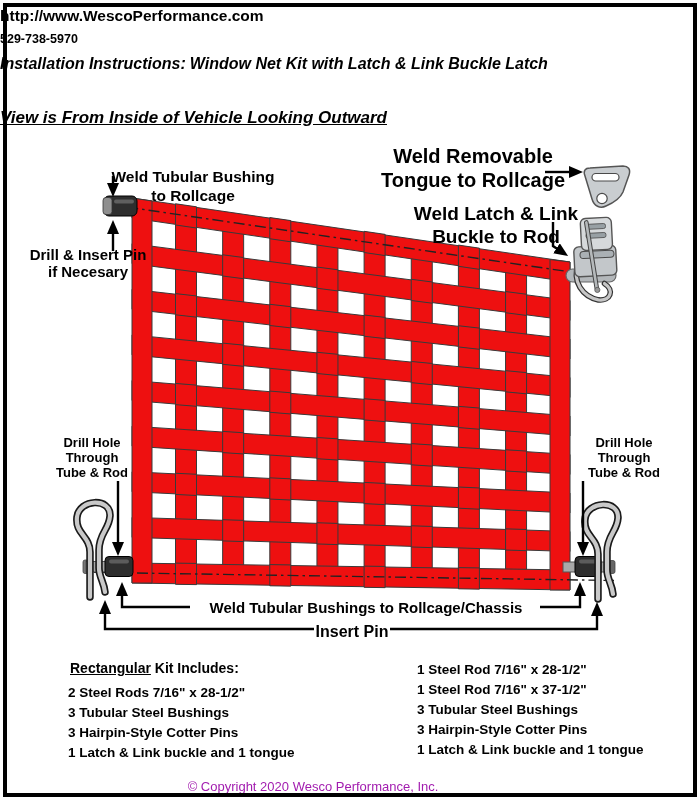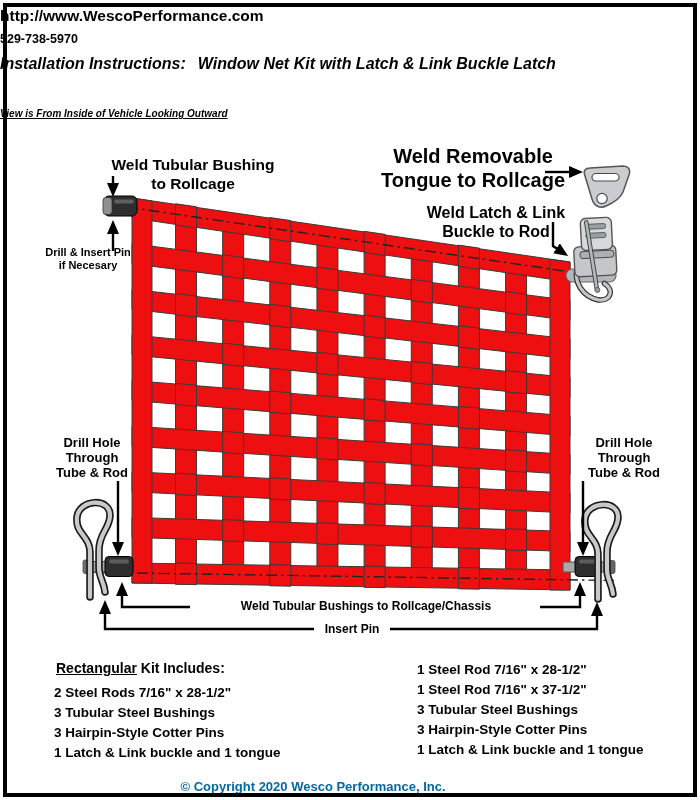--- a/index.html
+++ b/index.html
@@ -10,44 +10,44 @@
   .frame {
     position:absolute; left:3px; top:3px; right:3px; bottom:3px;
     border:4px solid #000; pointer-events:none; z-index:6;
   }
   svg.diagram { position:absolute; left:0; top:0; z-index:1; }
   .center-line { position:absolute; left:0; right:0; text-align:left; z-index:2; }
   .hdr-url   { top:7px;  font-size:15.5px; font-weight:bold; }
   .hdr-phone { top:32px; font-size:12.5px; font-weight:bold; }
   .hdr-title { top:55px; font-size:16px; font-weight:bold; font-style:italic; }
   .hdr-title .u { }
-  .hdr-title .rest { margin-left:12px; }
-  .view-note { top:108px; font-size:10px; font-weight:bold; font-style:italic; text-decoration:underline; }
+  .hdr-title .rest { margin-left:4px; }
+  .view-note { top:108px; font-size:17px; font-weight:bold; font-style:italic; text-decoration:underline; }
   .lbl {
     position:absolute; font-weight:bold; text-align:center; color:#000;
     white-space:pre-line; transform:translateX(-50%); line-height:1.2; z-index:2;
   }
-  .lbl-weld-bushing-top   { left:193px; top:156px; font-size:15.5px; }
-  .lbl-drill-insert-pin   { left:88px;  top:246px; font-size:11px; line-height:1.15; }
+  .lbl-weld-bushing-top   { left:193px; top:168px; font-size:15.5px; }
+  .lbl-drill-insert-pin   { left:88px;  top:246px; font-size:15px; line-height:1.15; }
   .lbl-weld-tongue        { left:473px; top:144px; font-size:20px; }
-  .lbl-weld-buckle        { left:496px; top:203px; font-size:16px; }
+  .lbl-weld-buckle        { left:496px; top:203px; font-size:19px; }
   .lbl-drill-hole-left    { left:92px;  top:435px; font-size:13px; line-height:1.16; }
   .lbl-drill-hole-right   { left:624px; top:435px; font-size:13px; line-height:1.16; }
-  .lbl-weld-bushings-bot  { left:366px; top:599px; font-size:12px; white-space:nowrap; }
-  .lbl-insert-pin         { left:352px; top:622px; font-size:12px; white-space:nowrap; }
+  .lbl-weld-bushings-bot  { left:366px; top:599px; font-size:15px; white-space:nowrap; }
+  .lbl-insert-pin         { left:352px; top:622px; font-size:16px; white-space:nowrap; }
   .kit { position:absolute; z-index:2; }
-  .kit-rect   { left:54px;  top:660px; }
+  .kit-rect   { left:68px;  top:660px; }
   .kit-oblong { left:417px; top:660px; }
   .kit-title { font-size:14px; font-weight:bold; margin:0 0 7px 2px; }
   .kit-title .u { text-decoration:underline; }
   .kit ul { list-style:none; margin:0; padding:0; }
   .kit li { font-size:13.5px; font-weight:bold; line-height:20px; white-space:pre; }
   .copyright {
     position:absolute; left:313px; top:779px; transform:translateX(-50%);
-    font-size:13px; color:#0369a1; white-space:nowrap; z-index:2;font-weight:bold;
+    font-size:13px; color:#a21caf; white-space:nowrap; z-index:2;
   }
 </style>
 </head>
 <body>
 
 <svg class="diagram" width="700" height="800" viewBox="0 0 700 800">
   <defs>
     <marker id="ah" markerUnits="userSpaceOnUse" markerWidth="14" markerHeight="12" viewBox="0 0 14 12" refX="3" refY="6" orient="auto">
       <path d="M0,0 L14,6 L0,12 Z" fill="#000"></path>
     </marker>

